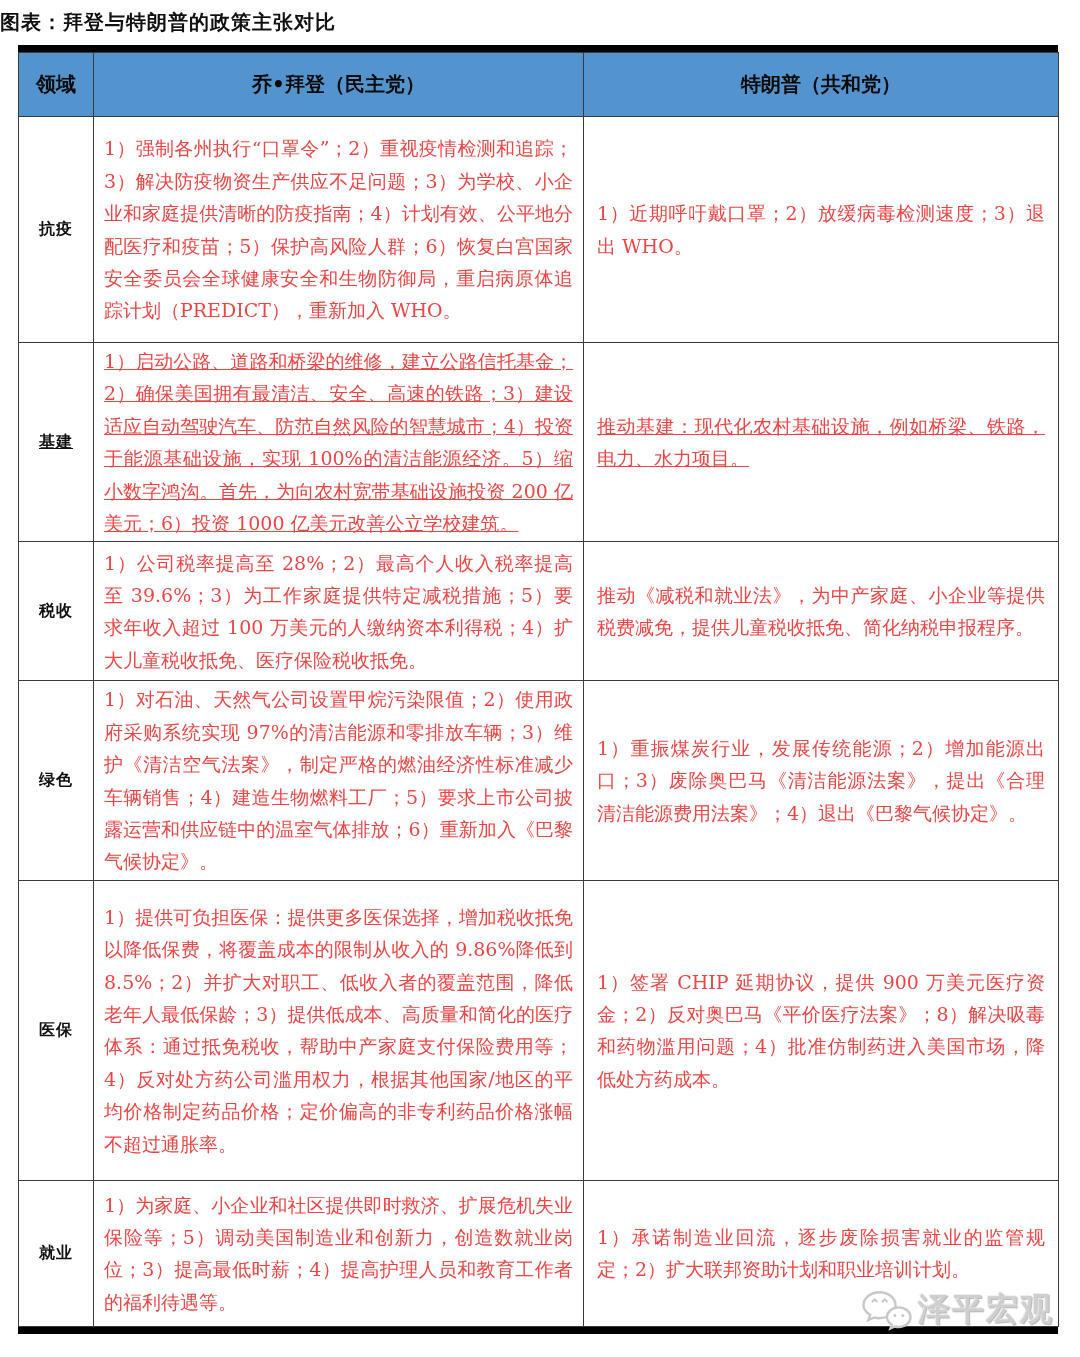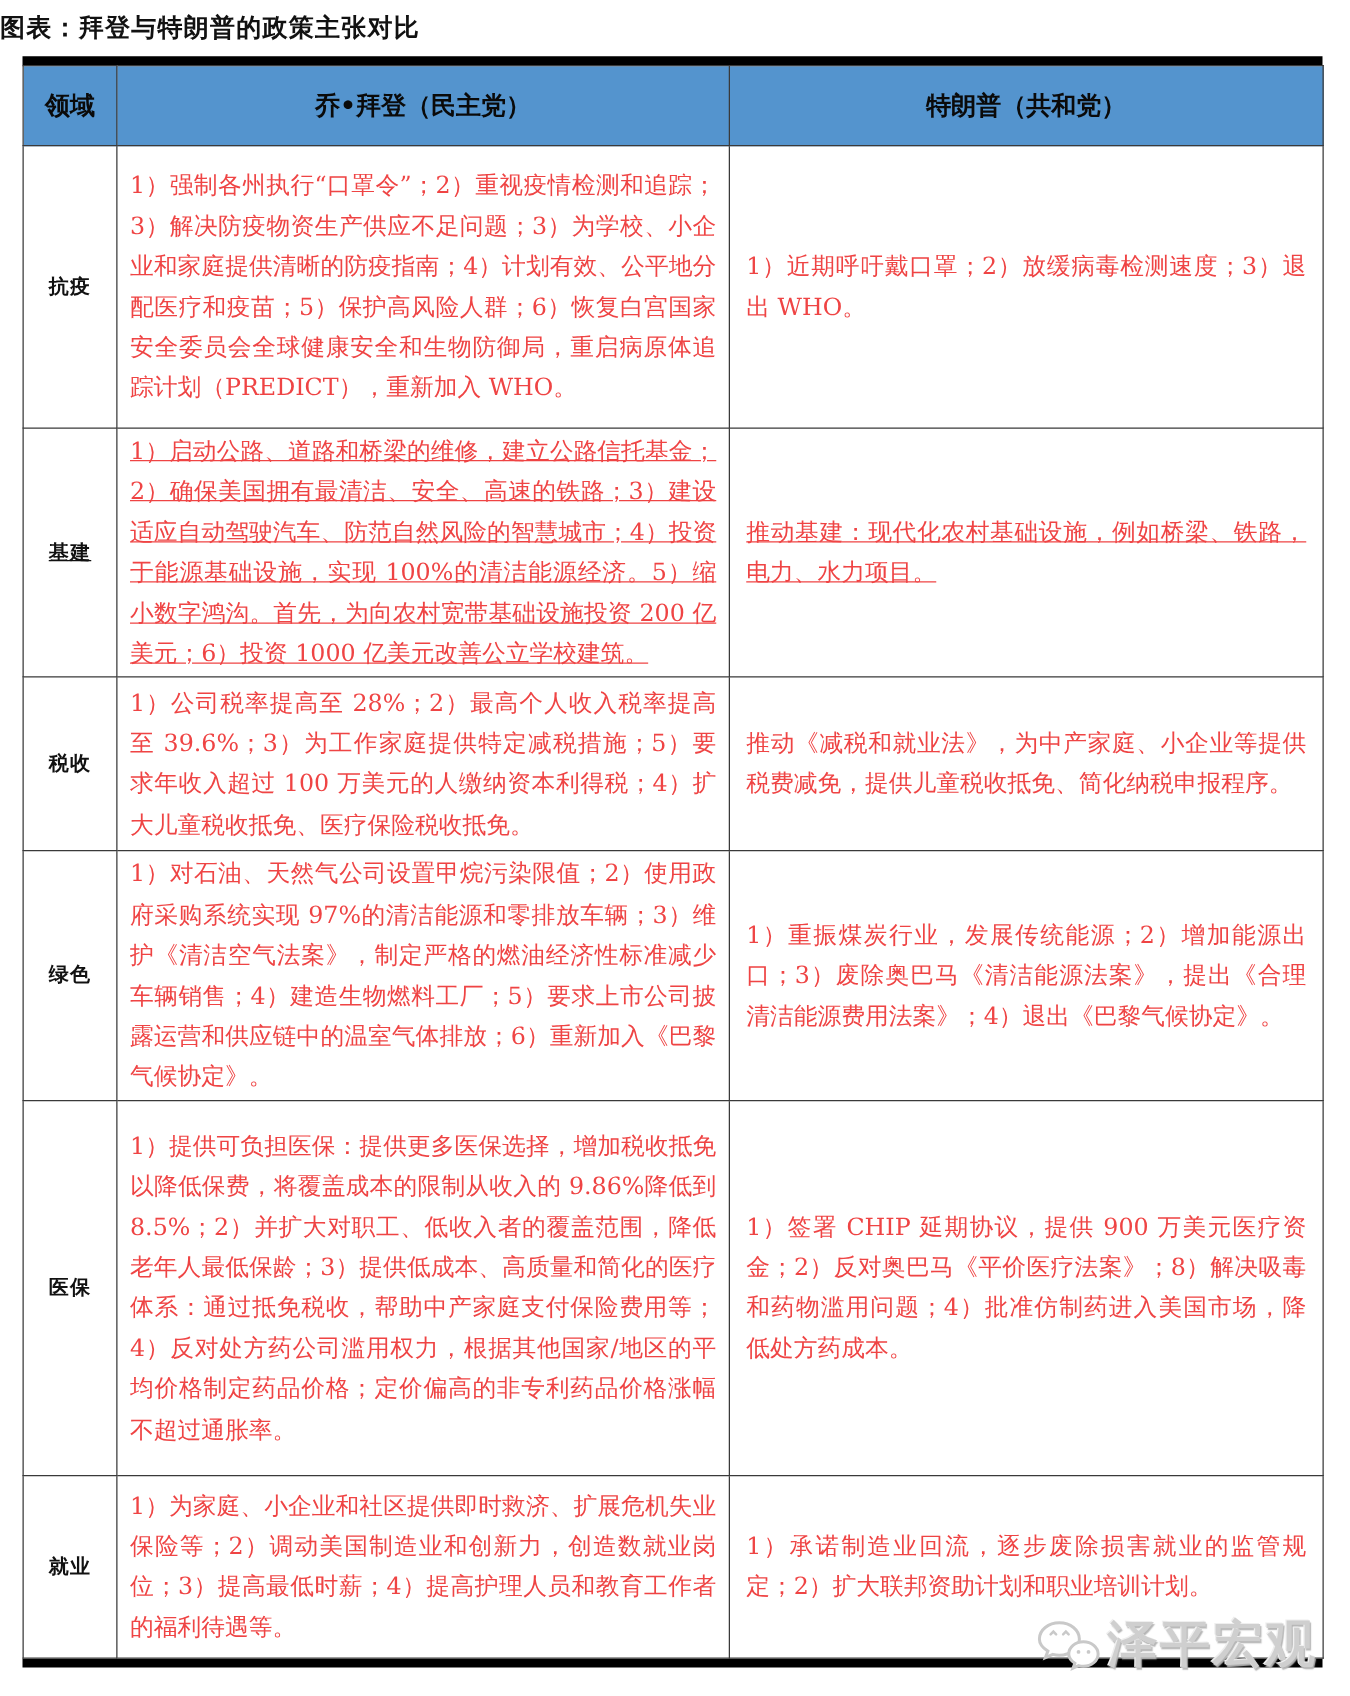--- a/index.html
+++ b/index.html
@@ -77,21 +77,21 @@
   .watermark {
     position: absolute;
     top: 1288px;
     right: 26px;
     display: flex;
     align-items: center;
     gap: 6px;
     pointer-events: none;
   }
   .watermark .wm-text {
-    font-size: 40px;
+    font-size: 32px;
     font-weight: bold;
     color: #cfcfcf;
     letter-spacing: 2px;
     text-shadow: -1px -1px 0 #efefef, 1px 1px 1px #b5b5b5;
     white-space: nowrap;
   }
   .wm-icon svg { display: block; }
 </style>
 </head>
 <body>
@@ -135,21 +135,21 @@
           <td class="policy-cell biden-cell">1）对石油、天然气公司设置甲烷污染限值；2）使用政府采购系统实现 97%的清洁能源和零排放车辆；3）维护《清洁空气法案》，制定严格的燃油经济性标准减少车辆销售；4）建造生物燃料工厂；5）要求上市公司披露运营和供应链中的温室气体排放；6）重新加入《巴黎气候协定》。</td>
           <td class="policy-cell trump-cell">1）重振煤炭行业，发展传统能源；2）增加能源出口；3）废除奥巴马《清洁能源法案》，提出《合理清洁能源费用法案》；4）退出《巴黎气候协定》。</td>
         </tr>
         <tr class="r-yibao">
           <td class="domain-cell">医保</td>
           <td class="policy-cell biden-cell">1）提供可负担医保：提供更多医保选择，增加税收抵免以降低保费，将覆盖成本的限制从收入的 9.86%降低到 8.5%；2）并扩大对职工、低收入者的覆盖范围，降低老年人最低保龄；3）提供低成本、高质量和简化的医疗体系：通过抵免税收，帮助中产家庭支付保险费用等；4）反对处方药公司滥用权力，根据其他国家/地区的平均价格制定药品价格；定价偏高的非专利药品价格涨幅不超过通胀率。</td>
           <td class="policy-cell trump-cell">1）签署 CHIP 延期协议，提供 900 万美元医疗资金；2）反对奥巴马《平价医疗法案》；8）解决吸毒和药物滥用问题；4）批准仿制药进入美国市场，降低处方药成本。</td>
         </tr>
         <tr class="r-jiuye">
           <td class="domain-cell">就业</td>
-          <td class="policy-cell biden-cell">1）为家庭、小企业和社区提供即时救济、扩展危机失业保险等；2）调动美国制造业和创新力，创造数就业岗位；3）提高最低时薪；4）提高护理人员和教育工作者的福利待遇等。</td>
+          <td class="policy-cell biden-cell">1）为家庭、小企业和社区提供即时救济、扩展危机失业保险等；5）调动美国制造业和创新力，创造数就业岗位；3）提高最低时薪；4）提高护理人员和教育工作者的福利待遇等。</td>
           <td class="policy-cell trump-cell">1）承诺制造业回流，逐步废除损害就业的监管规定；2）扩大联邦资助计划和职业培训计划。</td>
         </tr>
       </tbody>
     </table>
   </div>
 
   <div class="watermark">
     <span class="wm-icon">
       <svg width="50" height="42" viewBox="0 0 50 42">
         <g fill="none" stroke="#c9c9c9" stroke-width="2.4">

